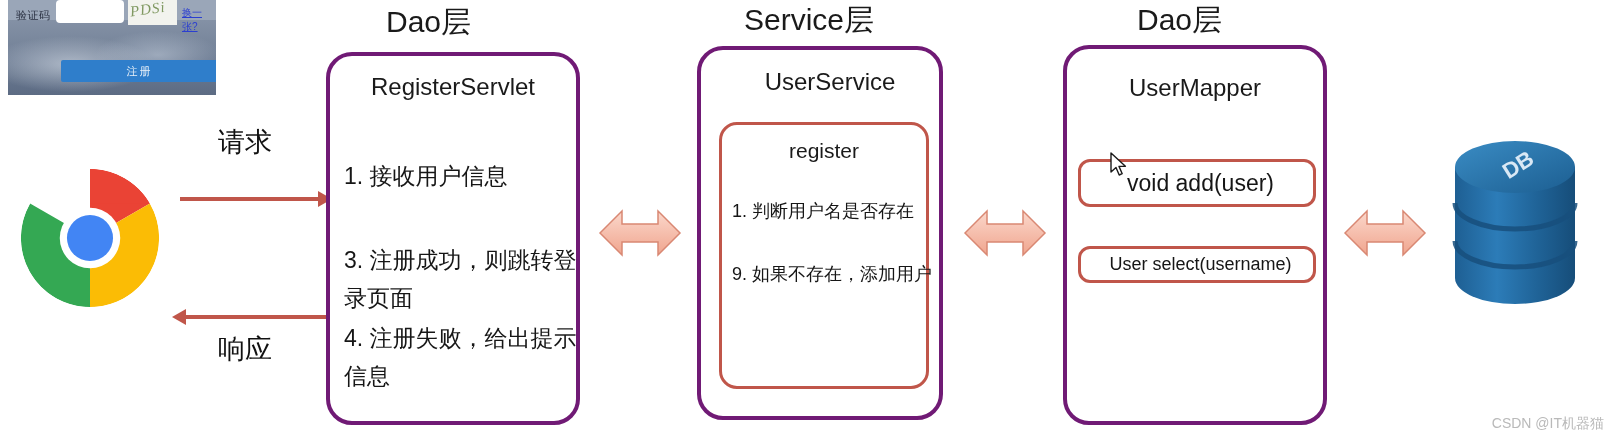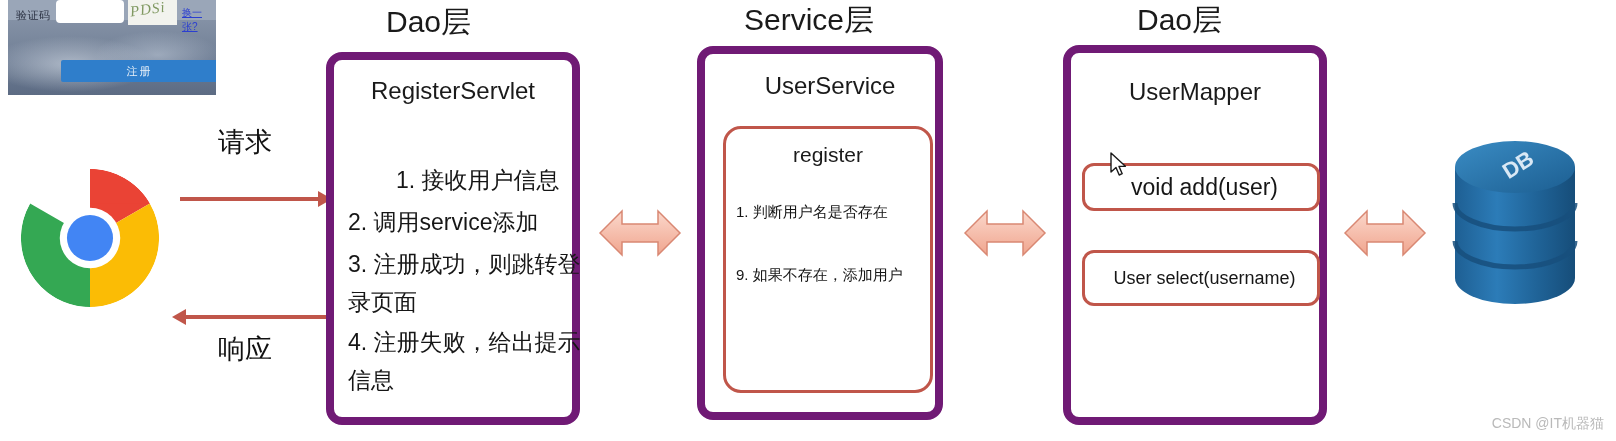--- a/index.html
+++ b/index.html
@@ -107,22 +107,22 @@
     position: absolute;
     font-size: 30px;
     color: #1a1a1a;
     font-weight: 400;
     white-space: nowrap;
   }
 
   
   .panel {
     position: absolute;
-    border: 8px solid #701a75;
-    border-radius: 16px;
+    border: 4px solid #701a75;
+    border-radius: 26px;
     background: #ffffff;
     box-sizing: border-box;
   }
   .panel-title {
     position: absolute;
     left: 0; right: 0;
     text-align: center;
     font-size: 24px;
     color: #1a1a1a;
     white-space: nowrap;
@@ -148,21 +148,21 @@
 
   .bullet {
     position: absolute;
     font-size: 23px;
     color: #161616;
     line-height: 40px;
     white-space: nowrap;
   }
   .bullet-svc {
     position: absolute;
-    font-size: 15px;
+    font-size: 18px;
     color: #161616;
     white-space: nowrap;
   }
   .mname {
     font-size: 23px;
     color: #161616;
     white-space: nowrap;
   }
   .mname-sm {
     font-size: 18px;
@@ -273,22 +273,21 @@
 
   <div class="flow-line" style="left:186px; top:315px; width:146px;"></div>
   <div class="flow-head head-left" style="left:172px; top:309px;"></div>
   <div class="flow-label" style="left:218px; top:331px;">响应</div>
 
   <div class="col-title" style="left:386px; top:2px;">Dao层</div>
 
   <div class="panel" style="left:326px; top:52px; width:254px; height:373px;">
     <div class="panel-title" style="top:17px;">RegisterServlet</div>
 
-    <div class="bullet" style="left:14px; top:100px;margin-left:48px;">1. 接收用户信息</div>
-    <div class="bullet" style="left:14px; top:142px;">2. 调用service添加</div>
+    <div class="bullet" style="left:14px; top:100px;">1. 接收用户信息</div>
     <div class="bullet" style="left:14px; top:184px;">3. 注册成功，则跳转登</div>
     <div class="bullet" style="left:14px; top:222px;">录页面</div>
     <div class="bullet" style="left:14px; top:262px;">4. 注册失败，给出提示</div>
     <div class="bullet" style="left:14px; top:300px;">信息</div>
   </div>
 
   <div class="dbl-arrow" style="left:598px; top:205px;">
     <svg viewBox="0 0 84 56" width="84" height="56">
       <defs>
         <linearGradient id="ga1" x1="0" y1="0" x2="0" y2="1">
@@ -326,21 +325,21 @@
 
   <div class="col-title" style="left:1137px; top:0px;">Dao层</div>
 
   <div class="panel" style="left:1063px; top:45px; width:264px; height:380px;">
     <div class="panel-title" style="top:25px;">UserMapper</div>
 
     <div class="method-box" style="left:11px; top:110px; width:238px; height:48px;">
       <span class="mname">void add(user)</span>
     </div>
 
-    <div class="method-box" style="left:11px; top:197px; width:238px; height:56px;">
+    <div class="method-box" style="left:11px; top:197px; width:238px; height:37px;">
       <span class="mname-sm">User select(username)</span>
     </div>
   </div>
 
   <div class="cursor">
     <svg viewBox="0 0 17 25" width="17" height="25">
       <path d="M1 1 L1 20 L6 15.5 L9.2 23 L12.2 21.7 L9 14.4 L15.4 14.2 Z" fill="#ffffff" stroke="#1a1a1a" stroke-width="1.4" stroke-linejoin="round"></path>
     </svg>
   </div>
 

